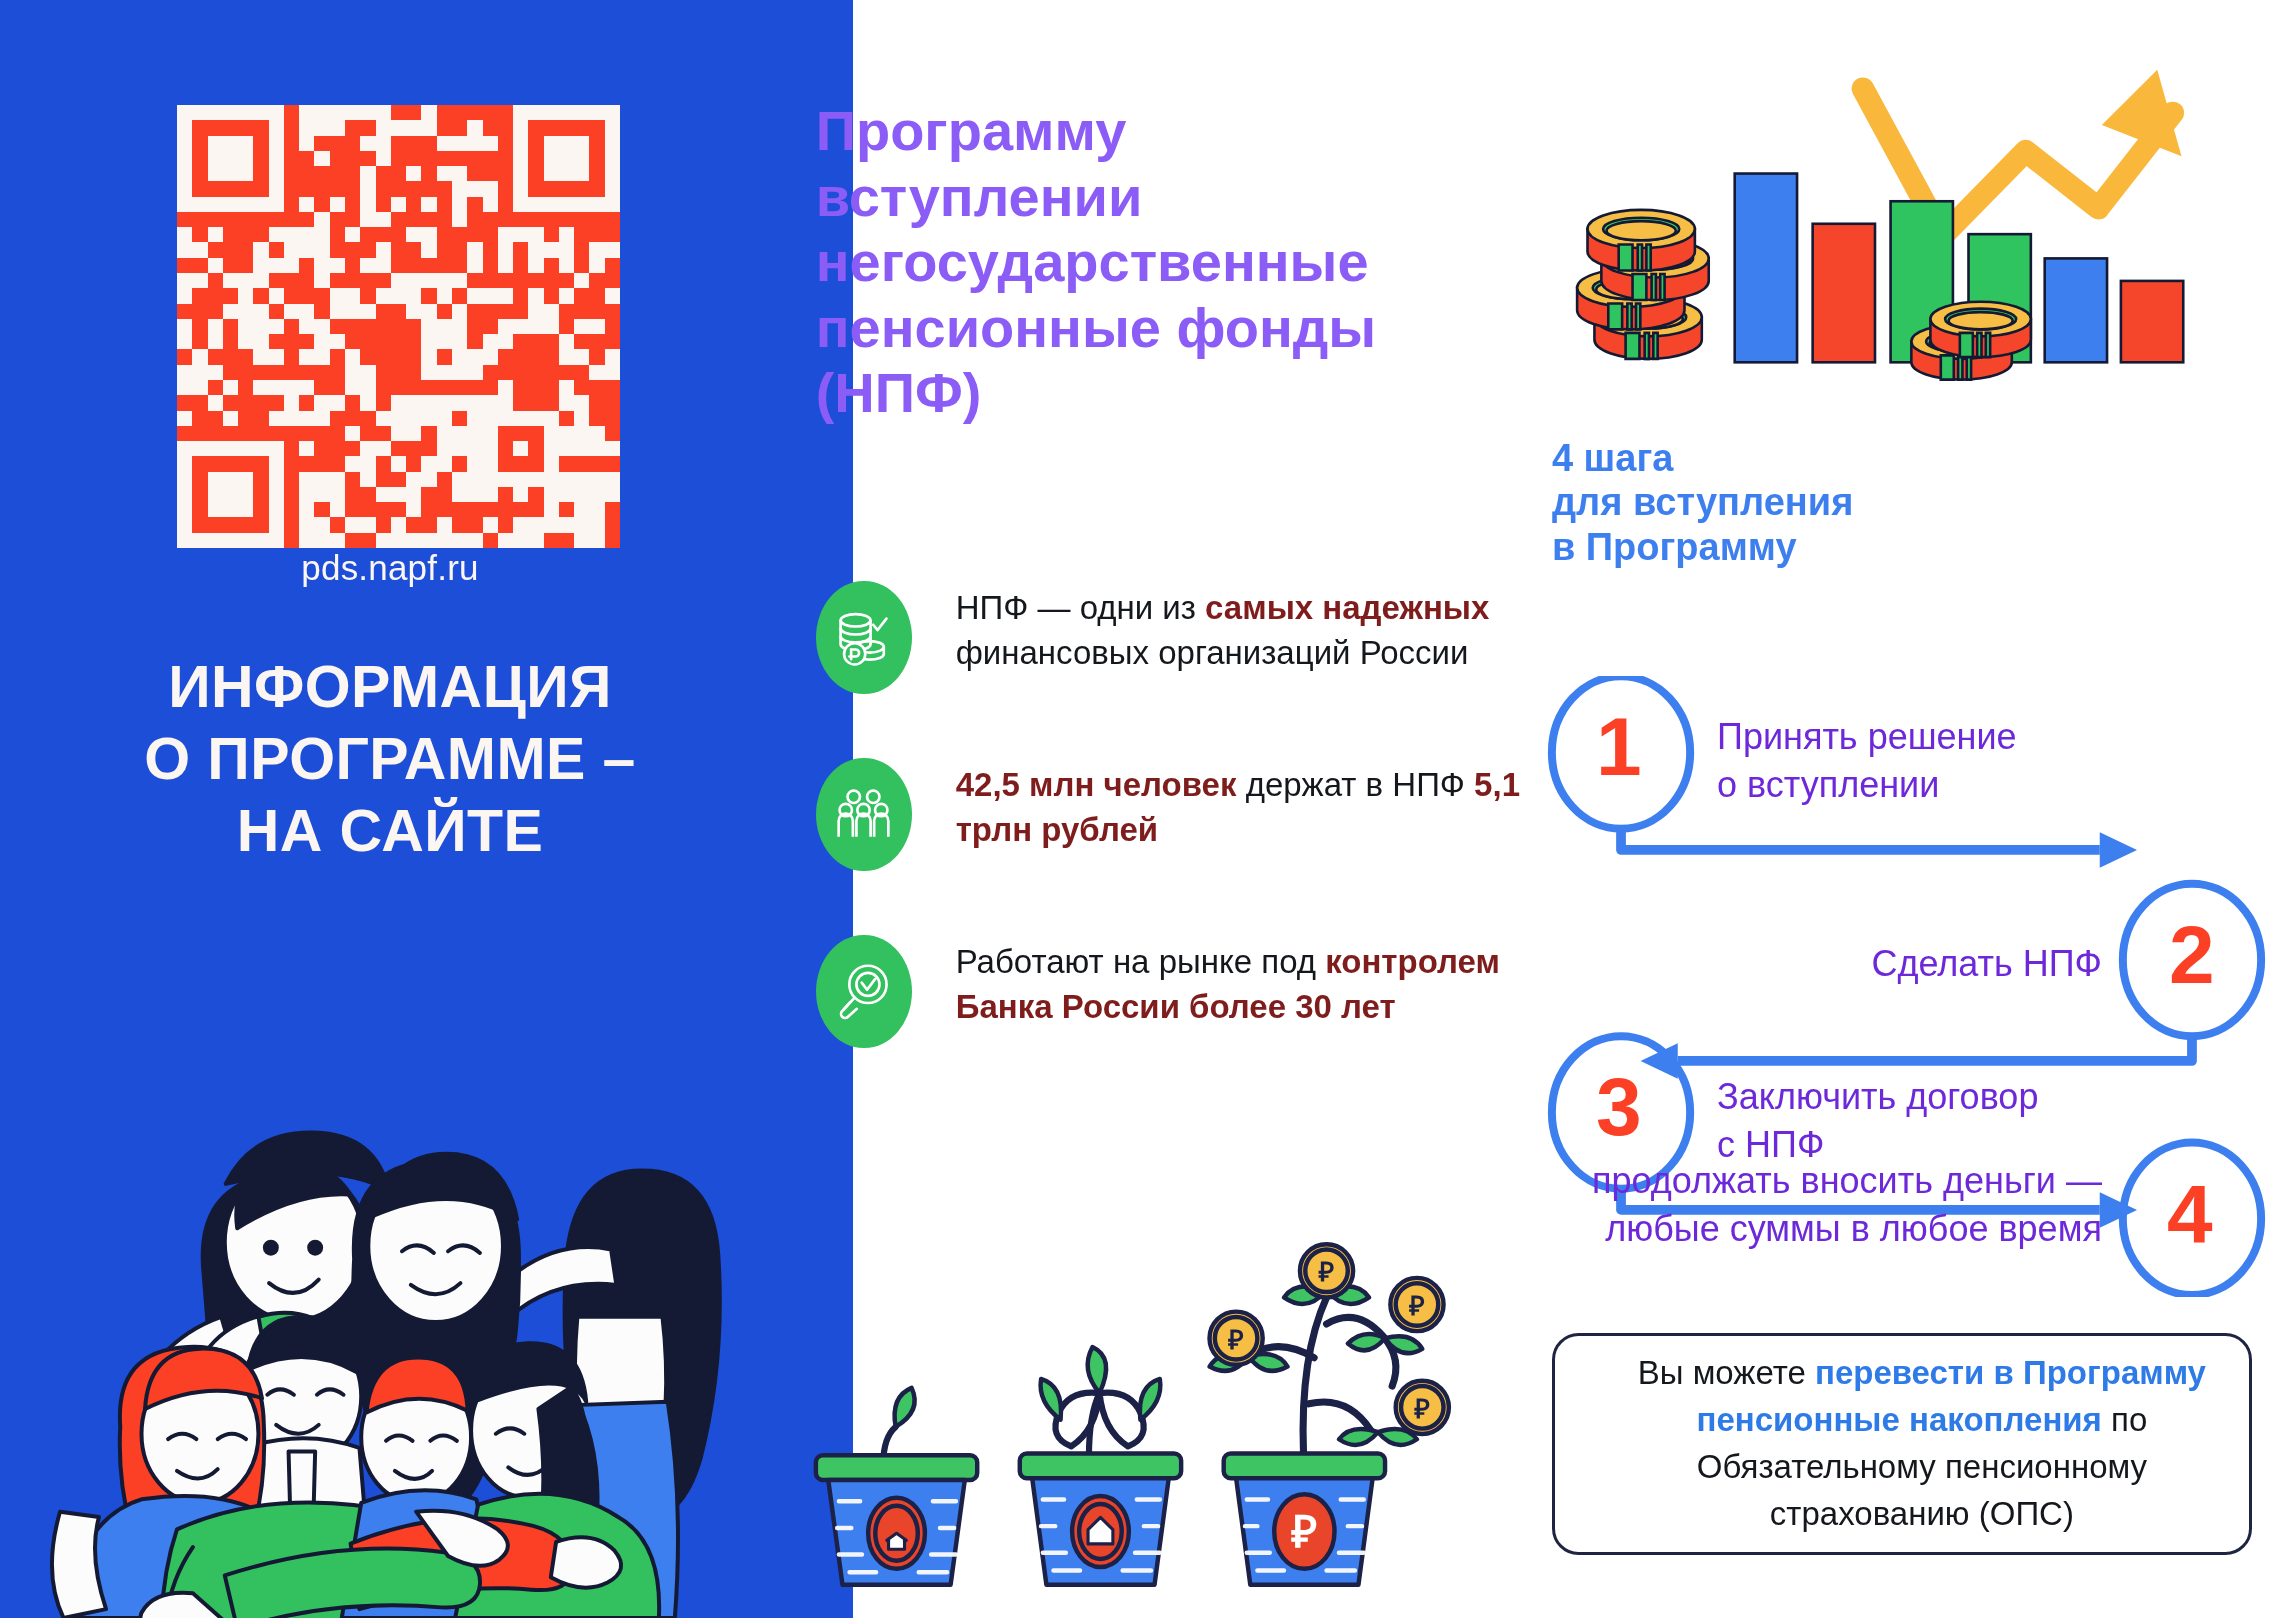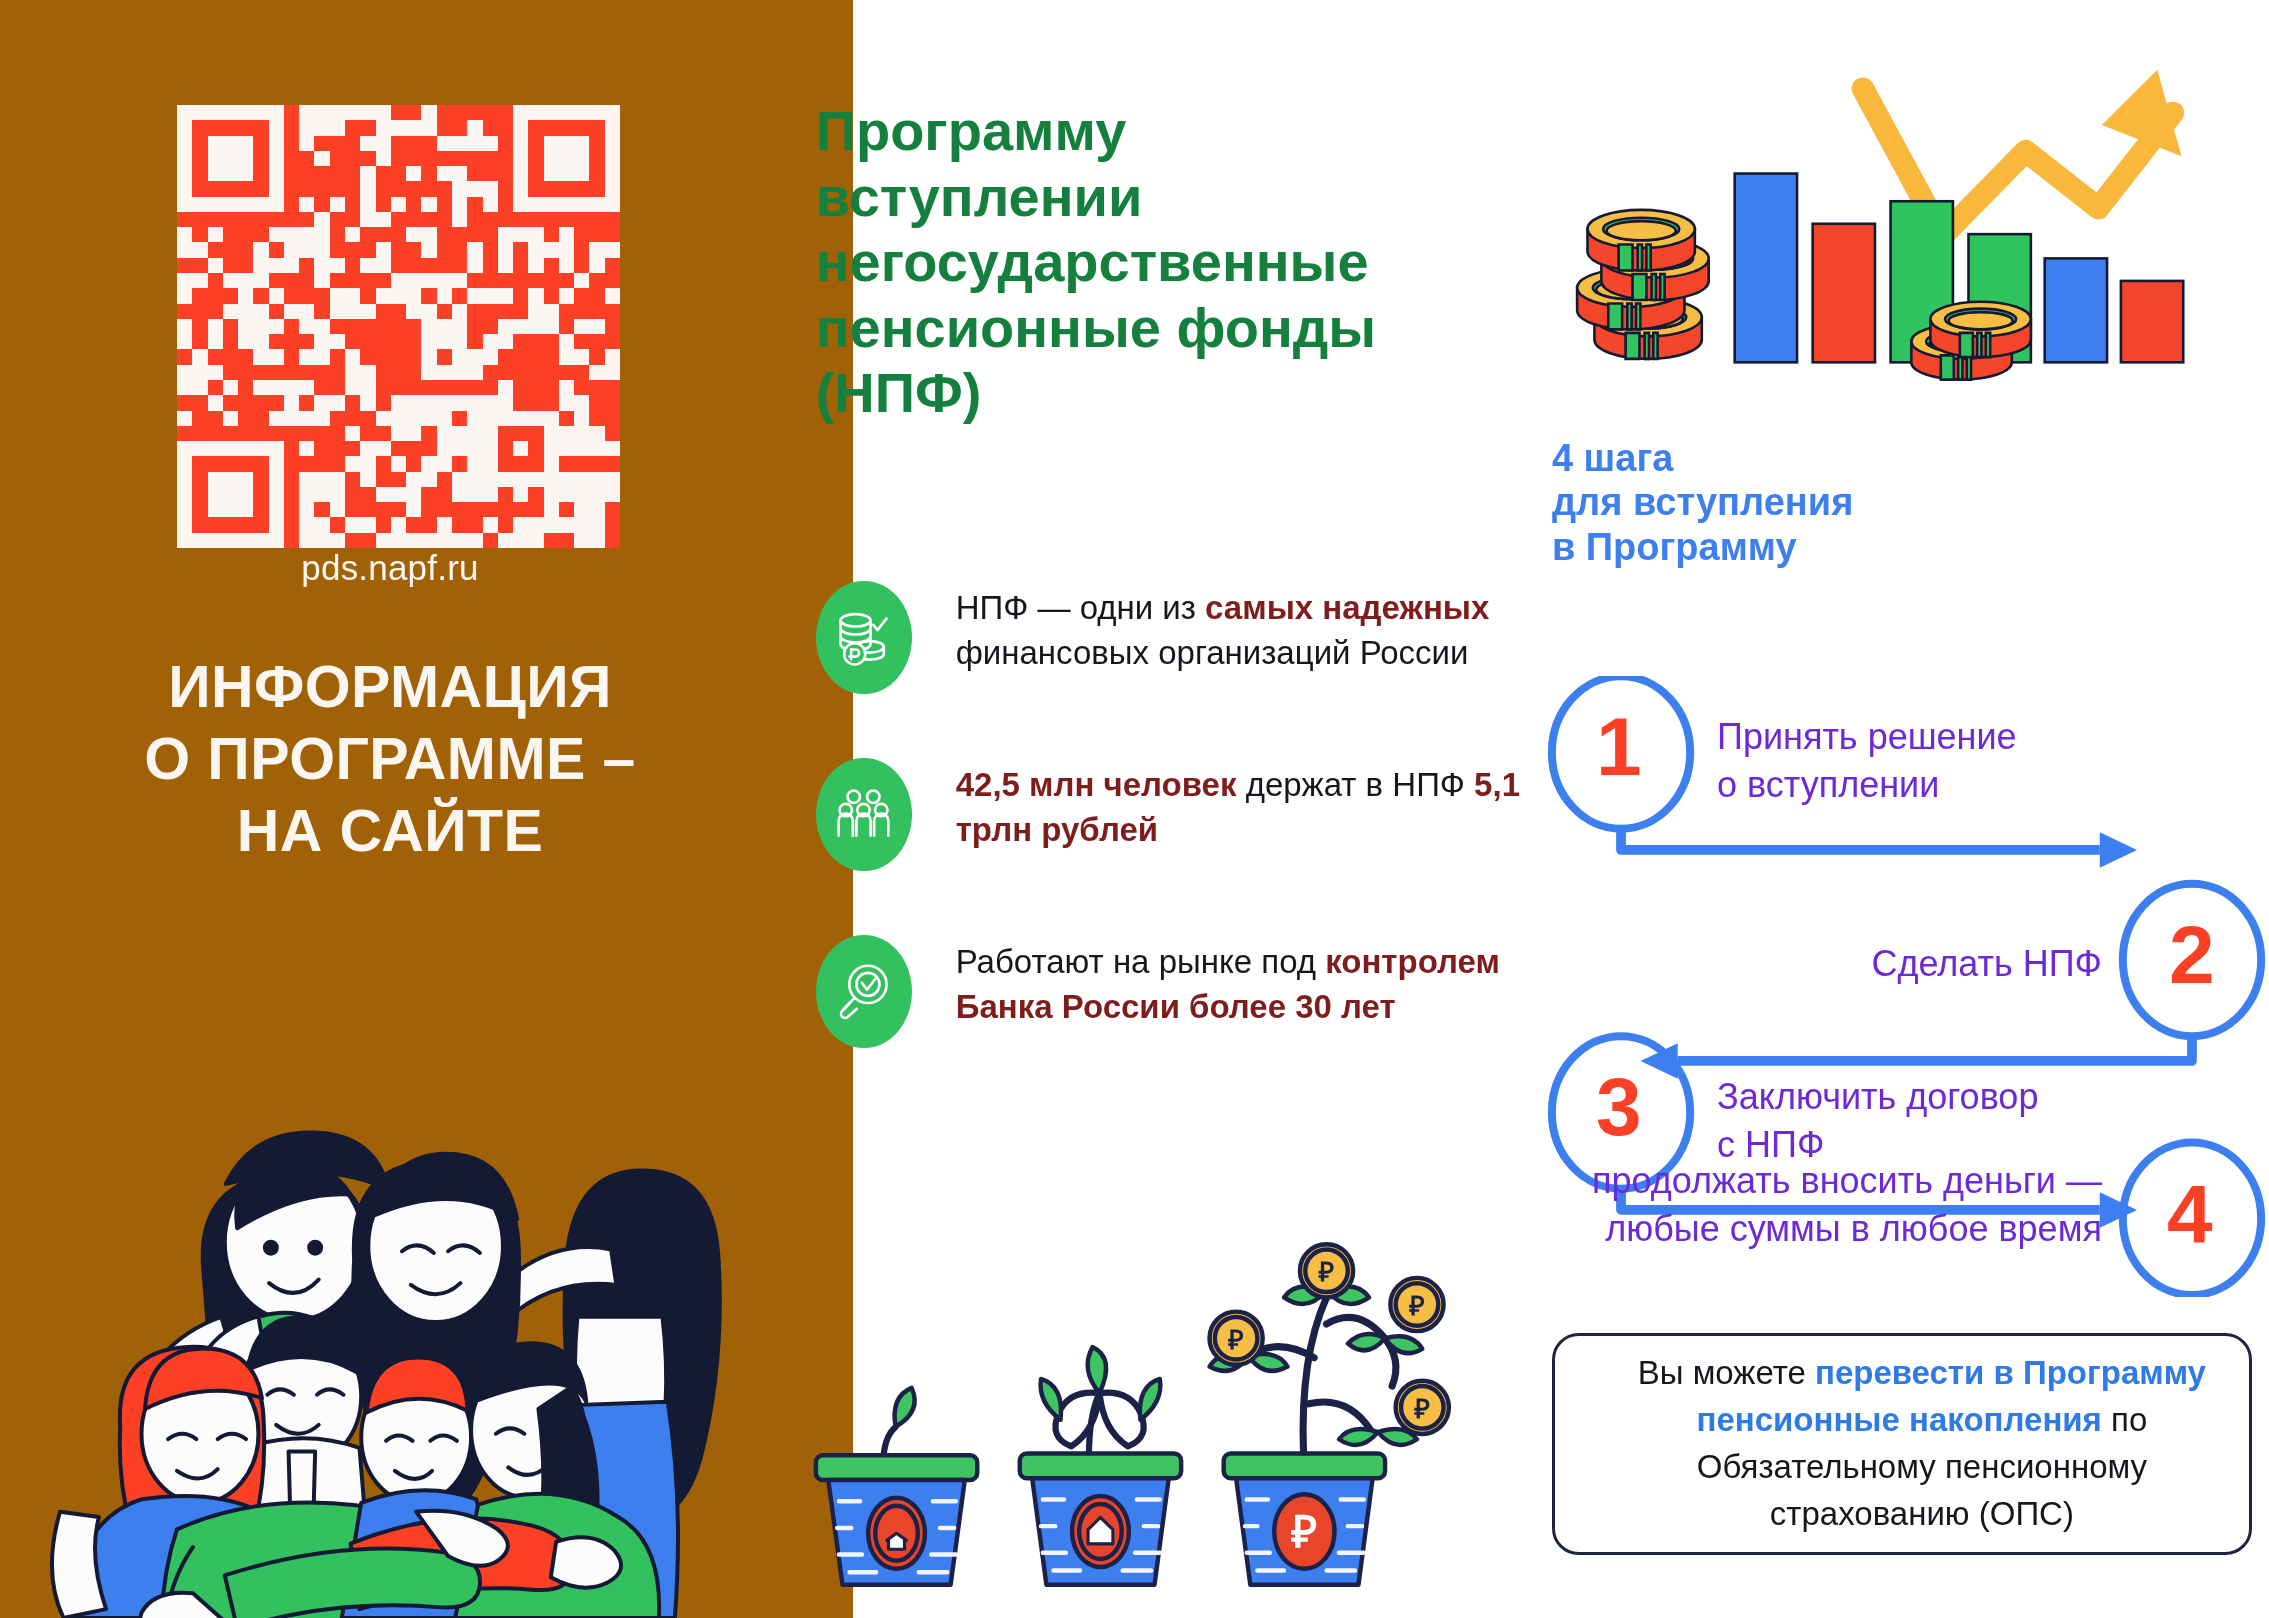--- a/index.html
+++ b/index.html
@@ -1,33 +1,33 @@
 <!DOCTYPE html>
 <html style="font-size:14px"><head>
 <meta charset="utf-8">
 <style>
   html,body{margin:0;padding:0;background:#fff;}
   body{width:2270px;height:1618px;font-family:"Liberation Sans",sans-serif;overflow:hidden;}
   .poster{position:relative;width:2270px;height:1618px;background:#ffffff;}
 
   
-  .red-panel{position:absolute;left:0;top:0;width:853px;height:1618px;background:#a16207;overflow:hidden;}
+  .red-panel{position:absolute;left:0;top:0;width:853px;height:1618px;background:#1d4ed8;overflow:hidden;}
   .qr-wrap{position:absolute;left:177px;top:105px;width:443px;height:443px;}
   .qr-grid{display:grid;width:443px;height:443px;}
   .qr-cell{background:#FB4026;}
   .qr-cell.on{background:#FCF6F2;}
   .qr-url{position:absolute;left:0;top:548px;width:780px;text-align:center;color:#FCF6F2;
           font-size:35px;font-weight:400;letter-spacing:0.2px;}
   .red-head{position:absolute;left:0;top:652px;width:780px;text-align:center;color:#FCF6F2;
             font-weight:700;font-size:59px;line-height:1.22;letter-spacing:0.4px;}
   .people{position:absolute;left:35px;bottom:0;width:718px;height:567px;}
 
   
   .mid{position:absolute;left:798px;top:0;width:736px;height:1618px;}
-  .green-head{position:absolute;left:17.7px;top:98px;width:718px;color:#15803d;
+  .green-head{position:absolute;left:17.7px;top:98px;width:718px;color:#8b5cf6;
               font-weight:700;font-size:56px;line-height:1.17;}
   .bullets{position:absolute;left:17.7px;top:581px;width:718px;}
   .bullet{position:relative;min-height:177px;}
   .b-icon{position:absolute;left:0;top:0;width:96px;height:113px;border-radius:48px/57px;
           background:#33C05F;display:flex;align-items:center;justify-content:center;}
   .b-text{margin-left:140px;padding-top:5.3px;font-size:33px;line-height:1.36;color:#14171C;}
   .b-text b{color:#7f1d1d;font-weight:700;}
   .pots{position:absolute;left:8.9px;bottom:19.5px;width:727px;height:417px;}
 
   

